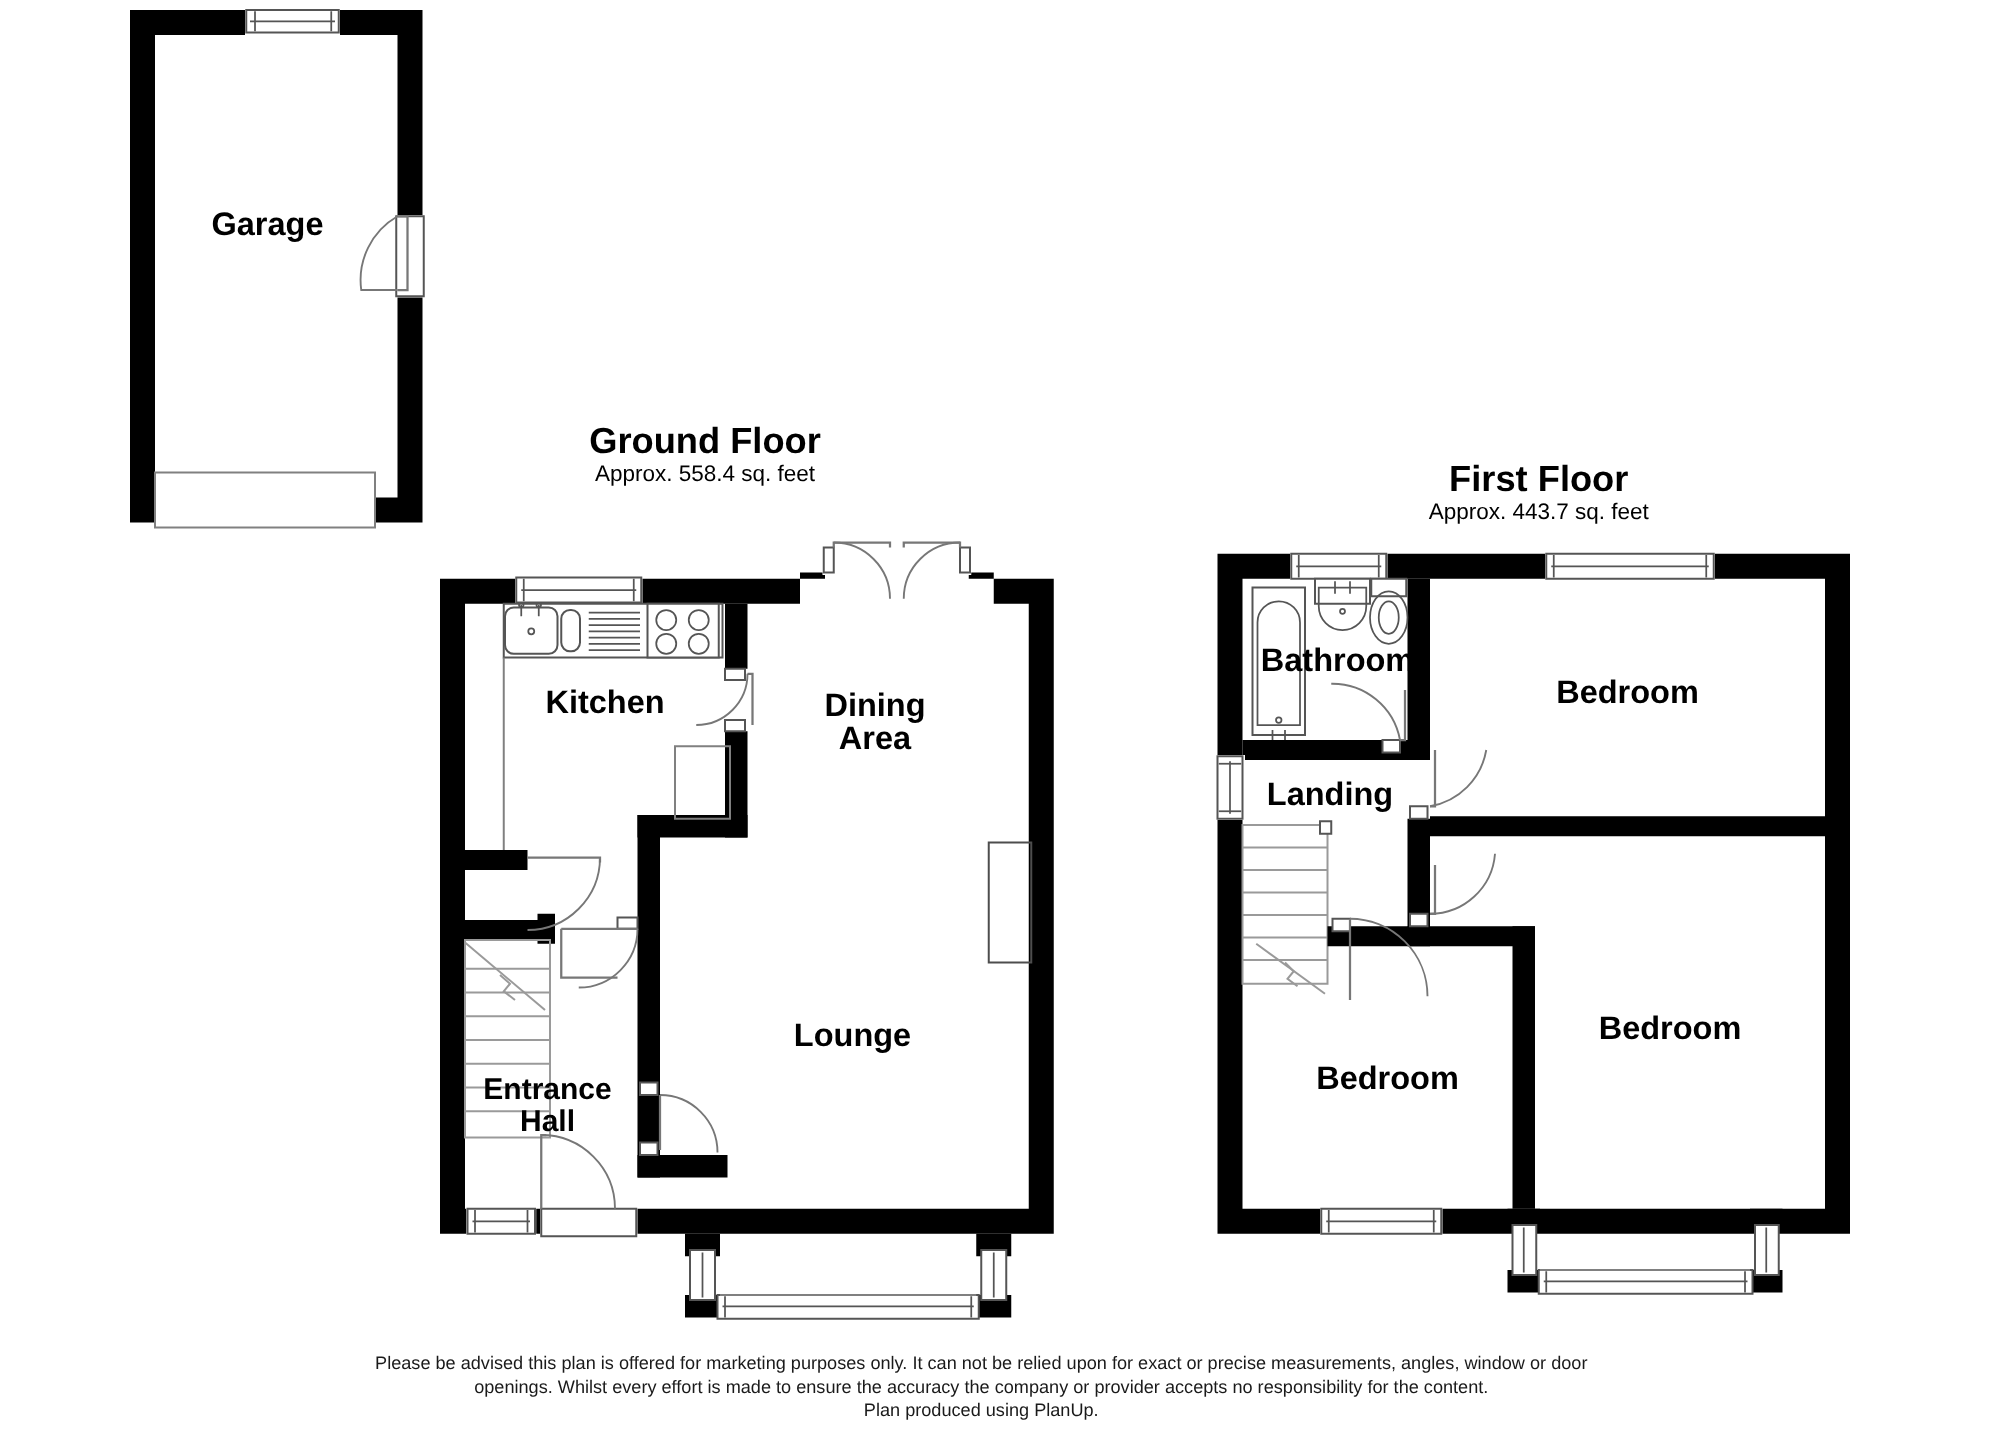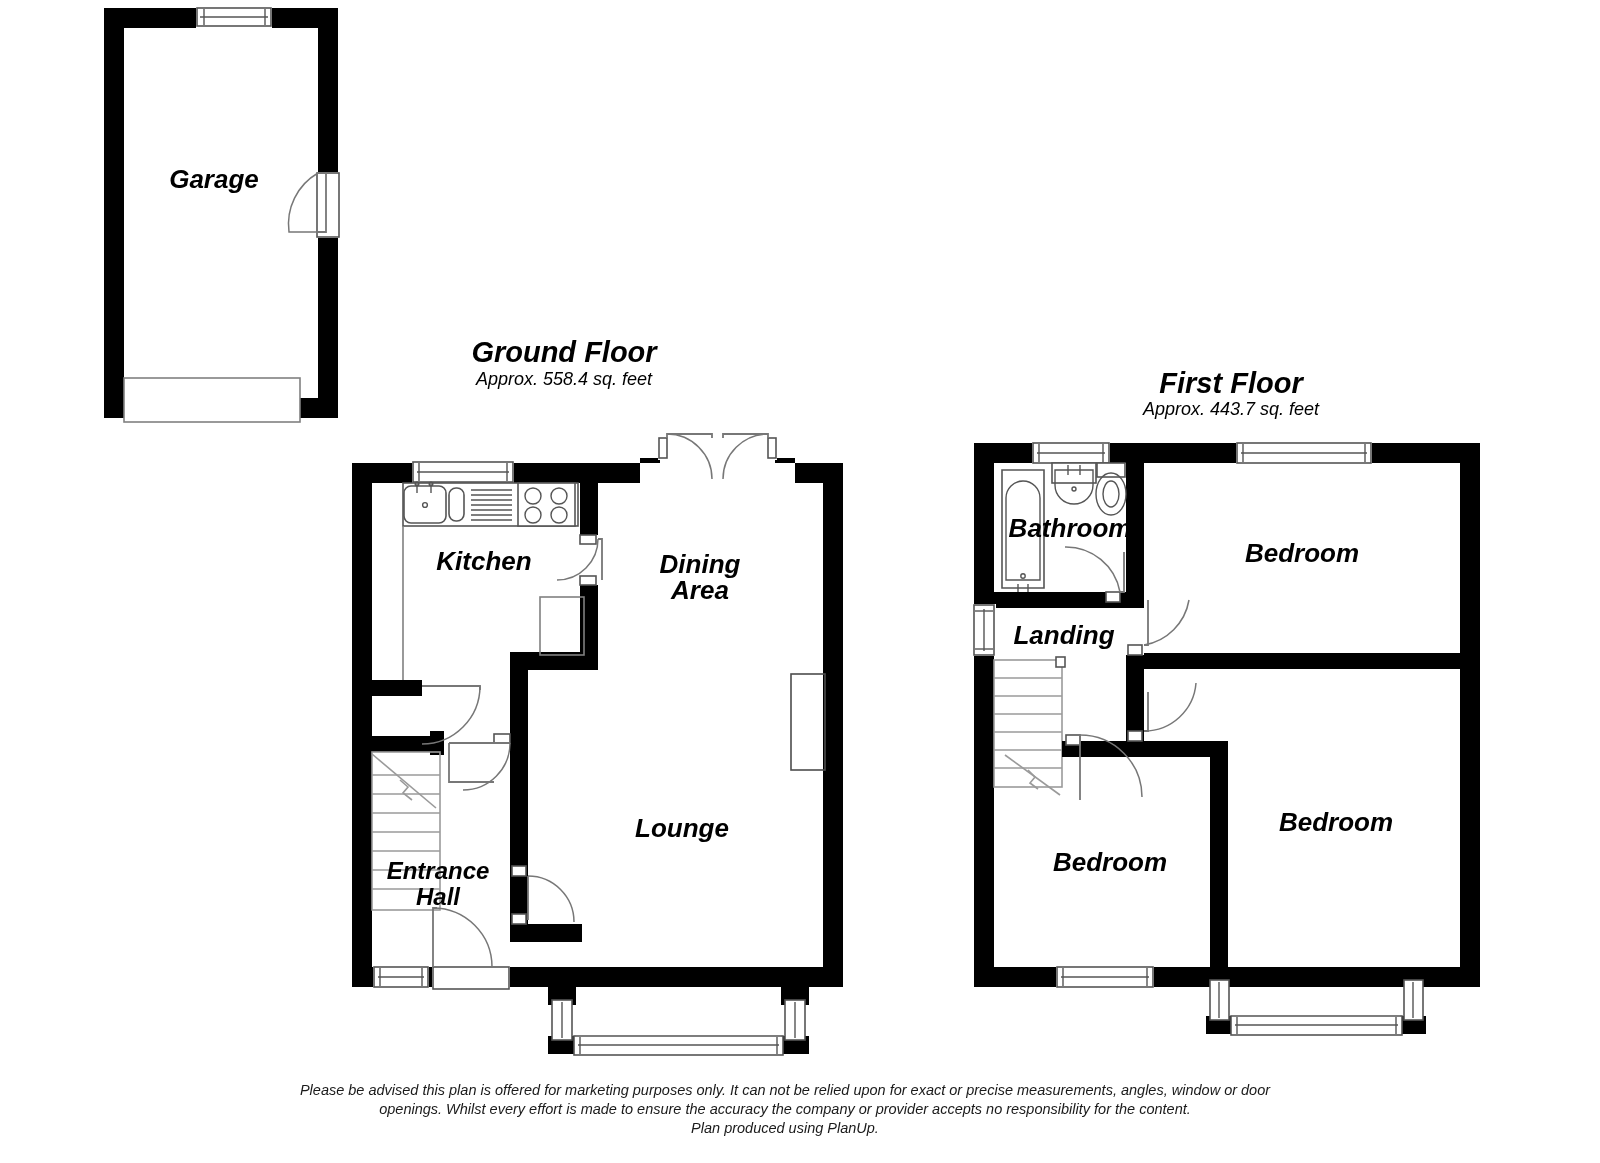--- a/index.html
+++ b/index.html
@@ -13,21 +13,20 @@
     font-family: "Liberation Sans", sans-serif;
     color: #000000;
     position: relative;
     overflow: hidden;
   }
   #plan-root {
     position: absolute;
     left: 0; top: 0;
     width: 1600px;
     height: 1163px;
-    font-style: italic;
   }
   svg { display: block; }
 
   .wall       { fill: #000000; }
   .thin       { fill: none; stroke: #808080; stroke-width: 1.6; }
   .thin-dark  { fill: none; stroke: #4d4d4d; stroke-width: 1.6; }
   .fixture    { fill: #ffffff; stroke: #555555; stroke-width: 1.6; }
   .fixture-ln { fill: none; stroke: #555555; stroke-width: 1.4; }
   .swing      { fill: none; stroke: #777777; stroke-width: 1.5; }
   .doorleaf   { fill: none; stroke: #777777; stroke-width: 1.8; }

